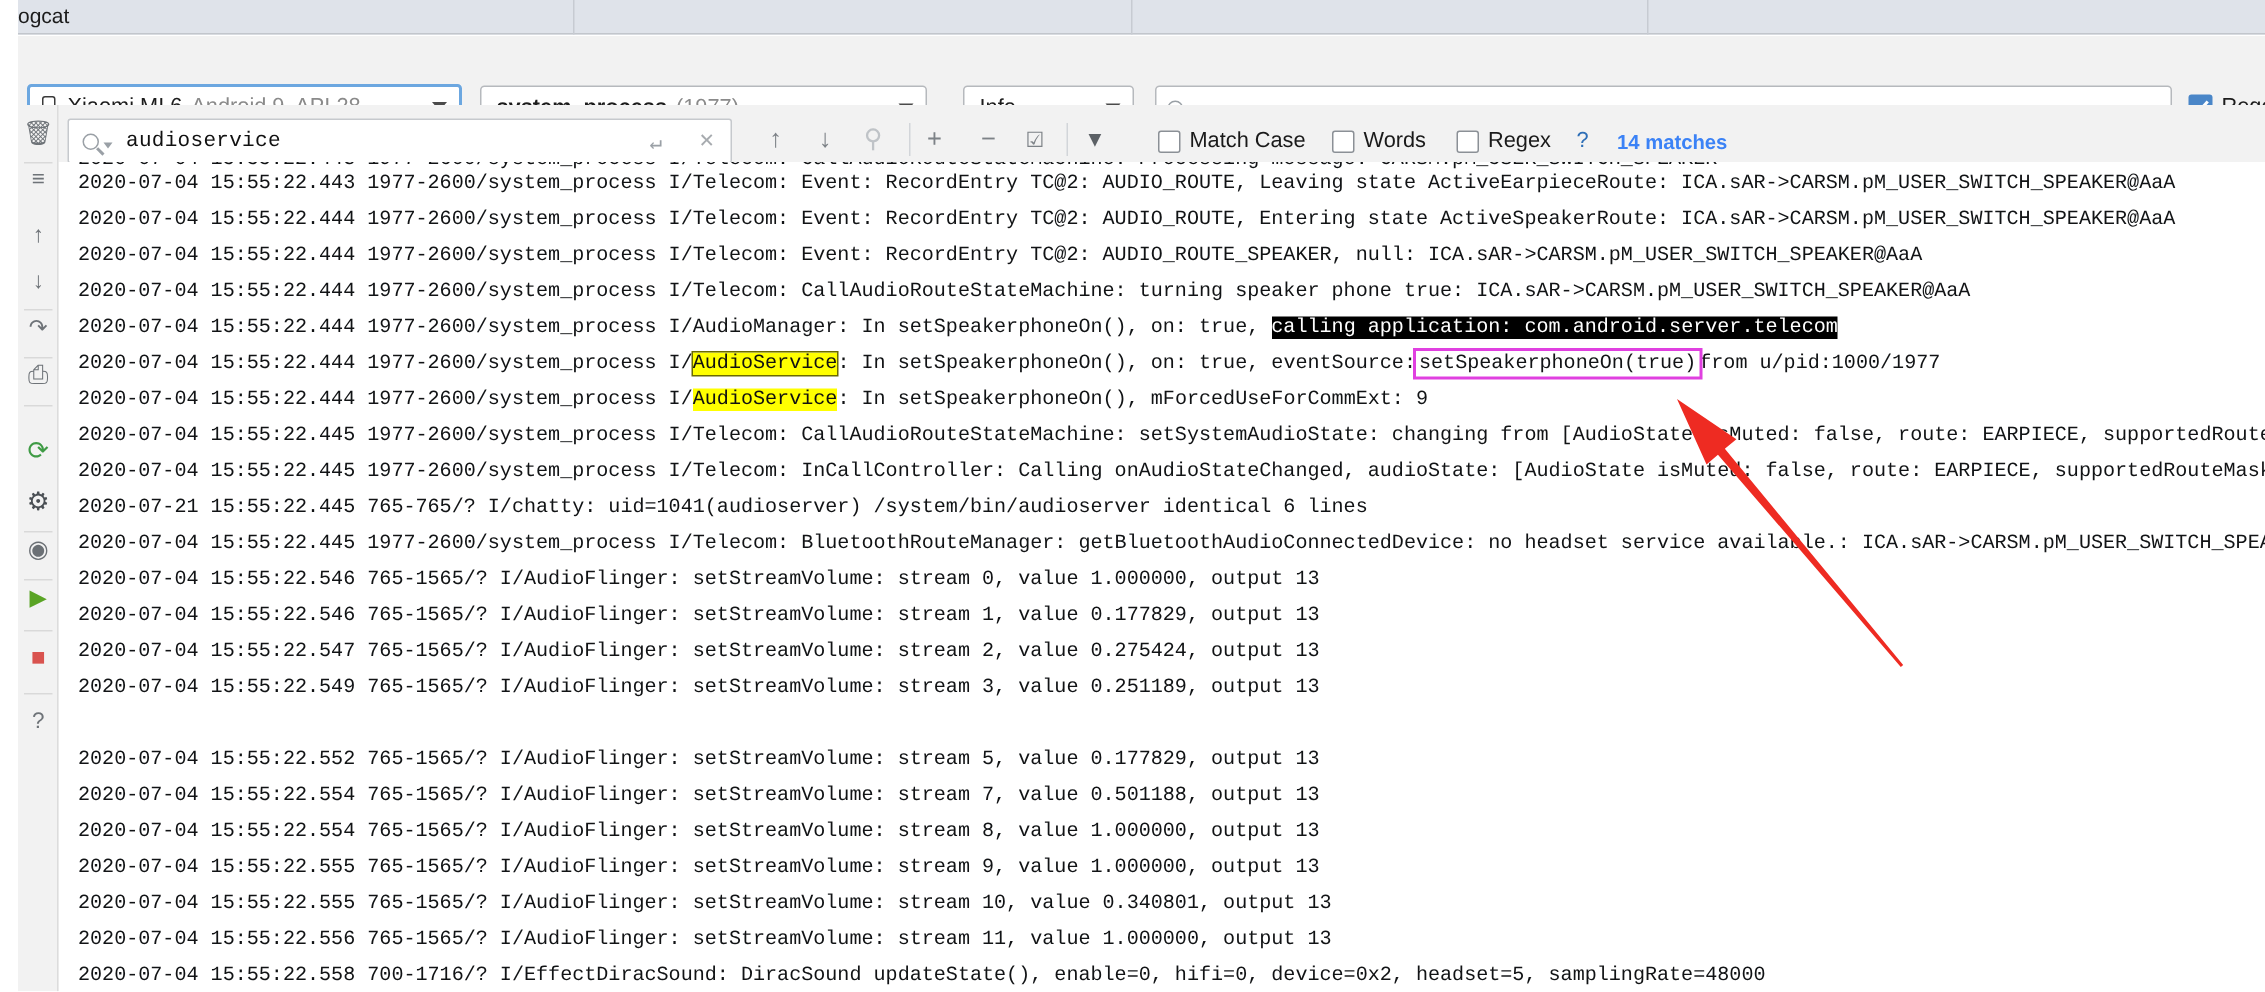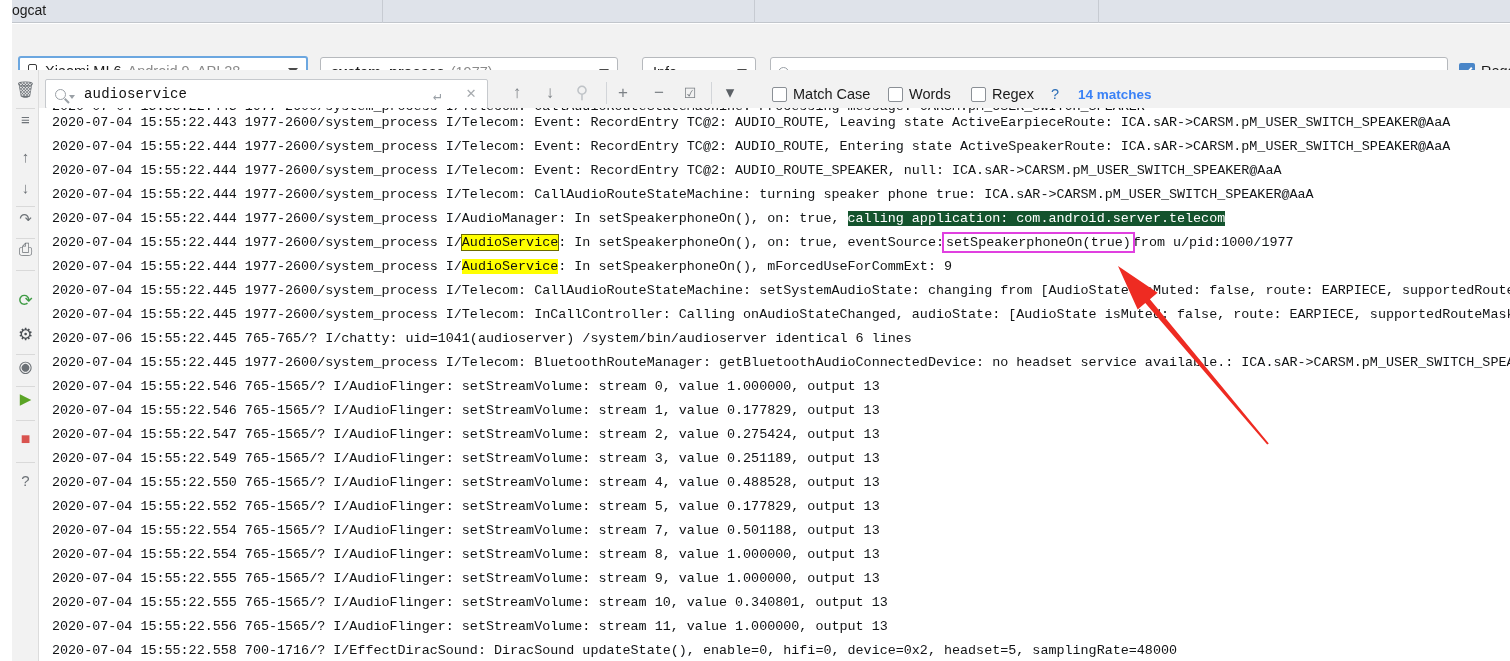--- a/index.html
+++ b/index.html
@@ -154,21 +154,21 @@
     font-family: "Liberation Mono", monospace;
     font-size: 13.4px;
     line-height: 16px;
     color: #111315;
     white-space: pre;
     letter-spacing: 0px;
     text-align: center;
   }
   .hl-yellow { background: #ffff00; color: #111; }
   .hl-yellow.boxed { outline: 1px solid #6b6b00; }
-  .hl-blue { background: #14532d; color: #ffffff; }
+  .hl-blue { background: #000000; color: #ffffff; }
   .boxpink { outline: 2px solid #e040e0; padding: 1px 2px; }
 
   
   .arrow { position: absolute; left: 0; top: 0; pointer-events: none; }
 </style>
 </head>
 <body>
 
 <div id="app">
 
@@ -274,27 +274,26 @@
       <div class="logline" style="top: -9px;"><span>2020-07-04 15:55:22.443 1977-2600/system_process I/Telecom: CallAudioRouteStateMachine: Processing message: CARSM.pM_USER_SWITCH_SPEAKER</span></div>
       <div class="logline" style="top: 7px;"><span>2020-07-04 15:55:22.443 1977-2600/system_process I/Telecom: Event: RecordEntry TC@2: AUDIO_ROUTE, Leaving state ActiveEarpieceRoute: ICA.sAR-&gt;CARSM.pM_USER_SWITCH_SPEAKER@AaA</span></div>
       <div class="logline" style="top: 31px;"><span>2020-07-04 15:55:22.444 1977-2600/system_process I/Telecom: Event: RecordEntry TC@2: AUDIO_ROUTE, Entering state ActiveSpeakerRoute: ICA.sAR-&gt;CARSM.pM_USER_SWITCH_SPEAKER@AaA</span></div>
       <div class="logline" style="top: 55px;"><span>2020-07-04 15:55:22.444 1977-2600/system_process I/Telecom: Event: RecordEntry TC@2: AUDIO_ROUTE_SPEAKER, null: ICA.sAR-&gt;CARSM.pM_USER_SWITCH_SPEAKER@AaA</span></div>
       <div class="logline" style="top: 79px;"><span>2020-07-04 15:55:22.444 1977-2600/system_process I/Telecom: CallAudioRouteStateMachine: turning speaker phone true: ICA.sAR-&gt;CARSM.pM_USER_SWITCH_SPEAKER@AaA</span></div>
       <div class="logline" style="top: 103px;"><span>2020-07-04 15:55:22.444 1977-2600/system_process I/AudioManager: In setSpeakerphoneOn(), on: true, </span><span class="hl-blue">calling application: com.android.server.telecom</span></div>
       <div class="logline" style="top: 127px;"><span>2020-07-04 15:55:22.444 1977-2600/system_process I/</span><span class="hl-yellow boxed">AudioService</span><span>: In setSpeakerphoneOn(), on: true, eventSource:</span><span class="boxpink">setSpeakerphoneOn(true)</span><span>from u/pid:1000/1977</span></div>
       <div class="logline" style="top: 151px;"><span>2020-07-04 15:55:22.444 1977-2600/system_process I/</span><span class="hl-yellow">AudioService</span><span>: In setSpeakerphoneOn(), mForcedUseForCommExt: 9</span></div>
       <div class="logline" style="top: 175px;"><span>2020-07-04 15:55:22.445 1977-2600/system_process I/Telecom: CallAudioRouteStateMachine: setSystemAudioState: changing from [AudioState isMuted: false, route: EARPIECE, supportedRouteMask:</span></div>
       <div class="logline" style="top: 199px;"><span>2020-07-04 15:55:22.445 1977-2600/system_process I/Telecom: InCallController: Calling onAudioStateChanged, audioState: [AudioState isMuted: false, route: EARPIECE, supportedRouteMask:</span></div>
-      <div class="logline" style="top: 223px;"><span>2020-07-06 15:55:22.445 765-765/? I/chatty: uid=1041(audioserver) /system/bin/audioserver identical 6 lines</span></div>
+      <div class="logline" style="top: 223px;"><span>2020-07-21 15:55:22.445 765-765/? I/chatty: uid=1041(audioserver) /system/bin/audioserver identical 6 lines</span></div>
       <div class="logline" style="top: 247px;"><span>2020-07-04 15:55:22.445 1977-2600/system_process I/Telecom: BluetoothRouteManager: getBluetoothAudioConnectedDevice: no headset service available.: ICA.sAR-&gt;CARSM.pM_USER_SWITCH_SPEAKE</span></div>
       <div class="logline" style="top: 271px;"><span>2020-07-04 15:55:22.546 765-1565/? I/AudioFlinger: setStreamVolume: stream 0, value 1.000000, output 13</span></div>
       <div class="logline" style="top: 295px;"><span>2020-07-04 15:55:22.546 765-1565/? I/AudioFlinger: setStreamVolume: stream 1, value 0.177829, output 13</span></div>
       <div class="logline" style="top: 319px;"><span>2020-07-04 15:55:22.547 765-1565/? I/AudioFlinger: setStreamVolume: stream 2, value 0.275424, output 13</span></div>
       <div class="logline" style="top: 343px;"><span>2020-07-04 15:55:22.549 765-1565/? I/AudioFlinger: setStreamVolume: stream 3, value 0.251189, output 13</span></div>
-      <div class="logline" style="top: 367px;"><span>2020-07-04 15:55:22.550 765-1565/? I/AudioFlinger: setStreamVolume: stream 4, value 0.488528, output 13</span></div>
       <div class="logline" style="top: 391px;"><span>2020-07-04 15:55:22.552 765-1565/? I/AudioFlinger: setStreamVolume: stream 5, value 0.177829, output 13</span></div>
       <div class="logline" style="top: 415px;"><span>2020-07-04 15:55:22.554 765-1565/? I/AudioFlinger: setStreamVolume: stream 7, value 0.501188, output 13</span></div>
       <div class="logline" style="top: 439px;"><span>2020-07-04 15:55:22.554 765-1565/? I/AudioFlinger: setStreamVolume: stream 8, value 1.000000, output 13</span></div>
       <div class="logline" style="top: 463px;"><span>2020-07-04 15:55:22.555 765-1565/? I/AudioFlinger: setStreamVolume: stream 9, value 1.000000, output 13</span></div>
       <div class="logline" style="top: 487px;"><span>2020-07-04 15:55:22.555 765-1565/? I/AudioFlinger: setStreamVolume: stream 10, value 0.340801, output 13</span></div>
       <div class="logline" style="top: 511px;"><span>2020-07-04 15:55:22.556 765-1565/? I/AudioFlinger: setStreamVolume: stream 11, value 1.000000, output 13</span></div>
       <div class="logline" style="top: 535px;"><span>2020-07-04 15:55:22.558 700-1716/? I/EffectDiracSound: DiracSound updateState(), enable=0, hifi=0, device=0x2, headset=5, samplingRate=48000</span></div>
     </div>
 
   <svg class="arrow" id="arrow-svg" width="1510" height="661">

